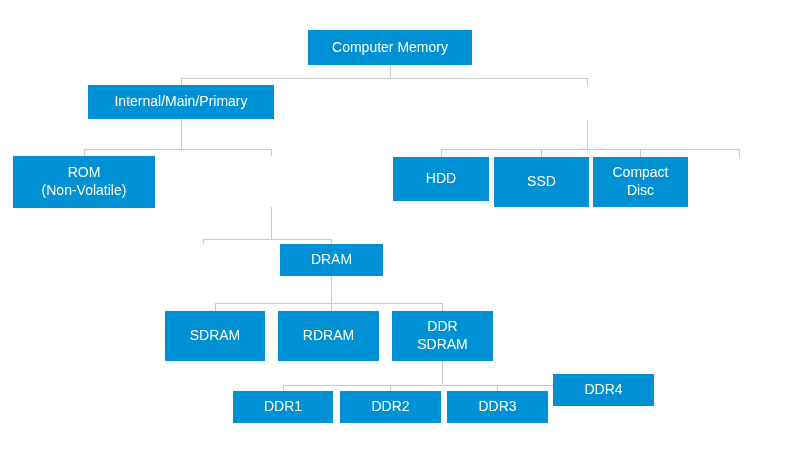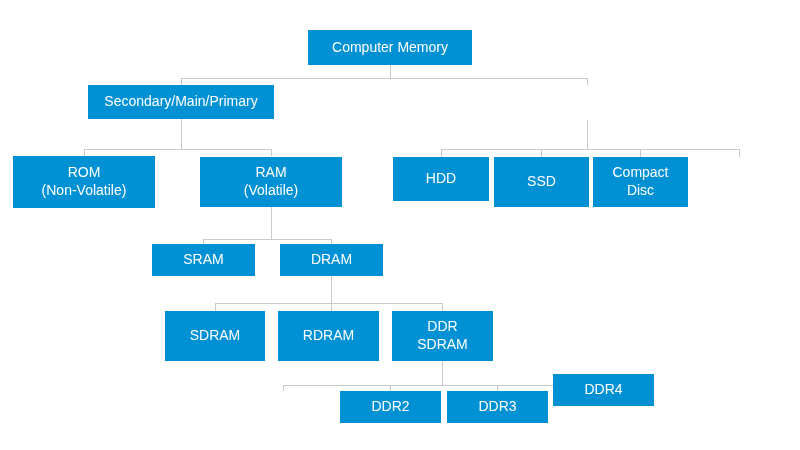--- a/index.html
+++ b/index.html
@@ -34,48 +34,46 @@
     <path d="M390 65 V78 M181 85 V78 H587 V85"></path>
     <path d="M181 119 V149 M84 156 V149 H271 V156"></path>
     <path d="M587 120 V149 M441 157 V149 H739 V157 M541 149 V157 M640 149 V157"></path>
     <path d="M271 207 V239 M203 244 V239 H331 V244"></path>
     <path d="M331 276 V311 M215 311 V303 H442 V311"></path>
     <path d="M442 361 V385 M283 391 V385 H604 V391 M390 385 V391 M497 385 V391"></path>
   </svg>
 
   <div class="node" style="left:308px;top:30px;width:164px;height:35px;">Computer Memory</div>
 
-  <div class="node" style="left:88px;top:85px;width:186px;height:34px;">Secondary/Main/Primary</div>
+  <div class="node" style="left:88px;top:85px;width:186px;height:34px;">Internal/Main/Primary</div>
 
 
   <div class="node" style="left:13px;top:156px;width:142px;height:52px;">ROM
 (Non-Volatile)</div>
 
-  <div class="node" style="left:200px;top:157px;width:142px;height:50px;">RAM
-(Volatile)</div>
 
   <div class="node" style="left:393px;top:157px;width:96px;height:44px;">HDD</div>
 
   <div class="node" style="left:494px;top:157px;width:95px;height:50px;">SSD</div>
 
   <div class="node" style="left:593px;top:157px;width:95px;height:50px;">Compact
 Disc</div>
 
 
-  <div class="node" style="left:152px;top:244px;width:103px;height:32px;">SRAM</div>
 
   <div class="node" style="left:280px;top:244px;width:103px;height:32px;">DRAM</div>
 
   <div class="node" style="left:165px;top:311px;width:100px;height:50px;">SDRAM</div>
 
   <div class="node" style="left:278px;top:311px;width:101px;height:50px;">RDRAM</div>
 
   <div class="node" style="left:392px;top:311px;width:101px;height:50px;">DDR
 SDRAM</div>
 
+  <div class="node" style="left:233px;top:391px;width:100px;height:32px;">DDR1</div>
 
   <div class="node" style="left:340px;top:391px;width:101px;height:32px;">DDR2</div>
 
   <div class="node" style="left:447px;top:391px;width:101px;height:32px;">DDR3</div>
 
   <div class="node" style="left:553px;top:374px;width:101px;height:32px;">DDR4</div>
 
 </div>
 
 </body></html>

